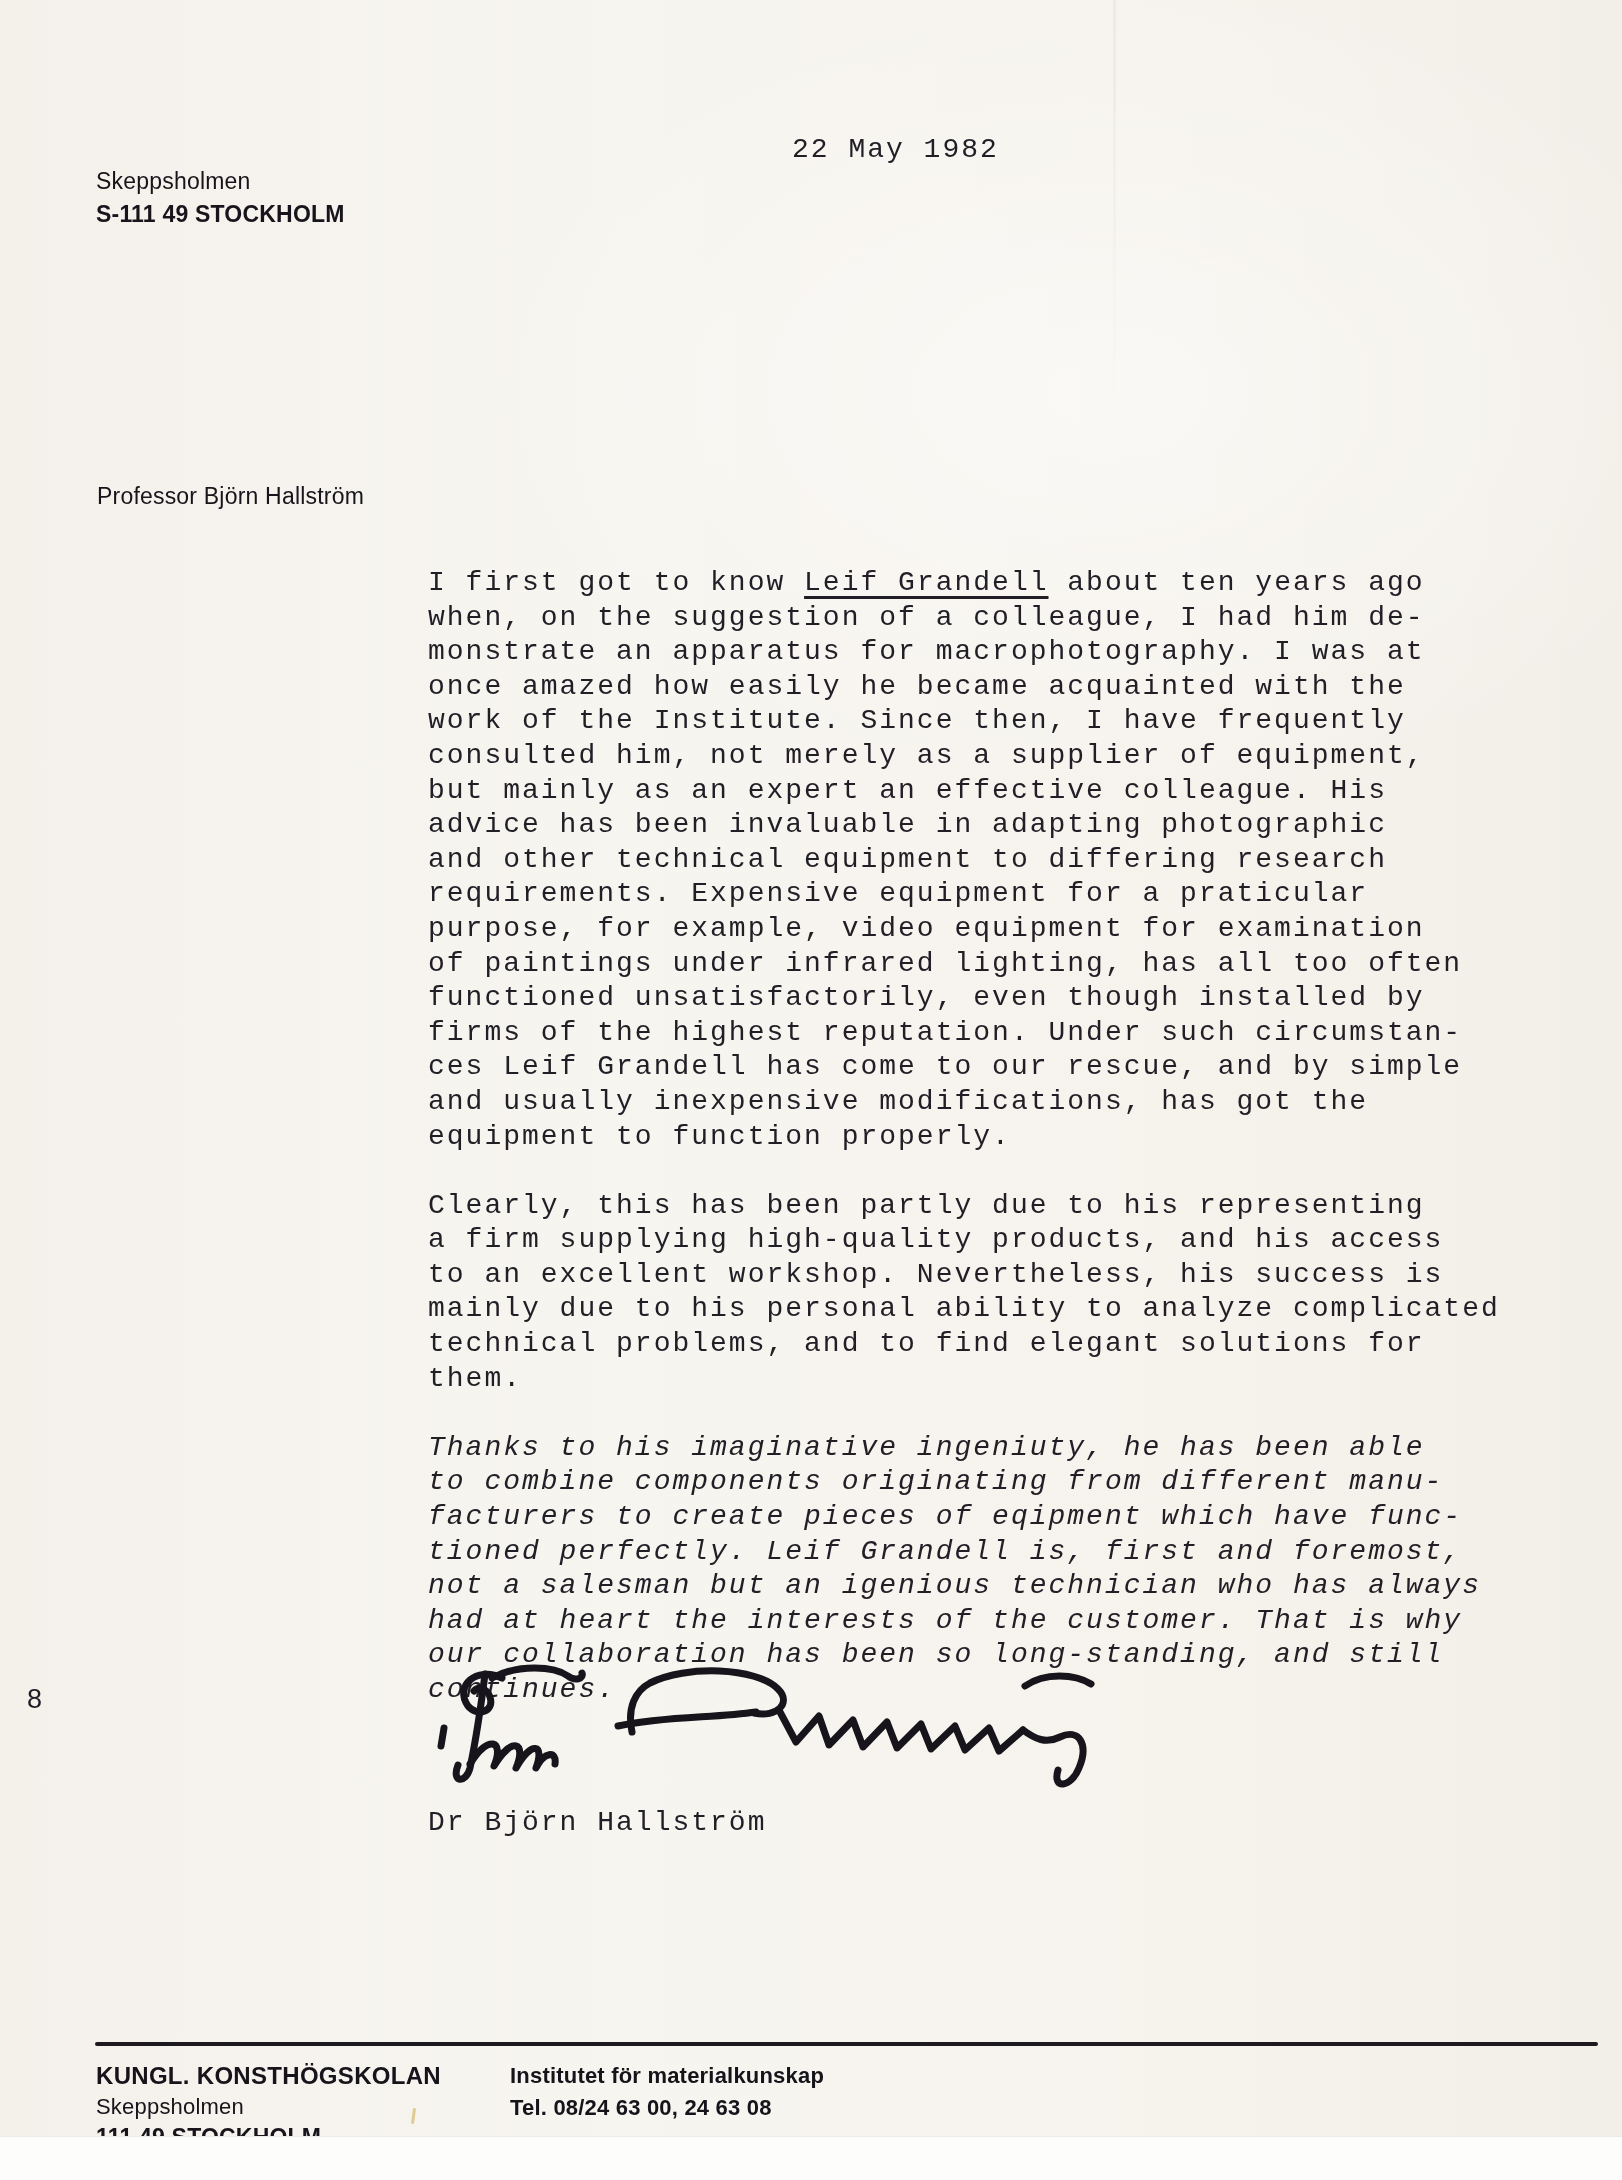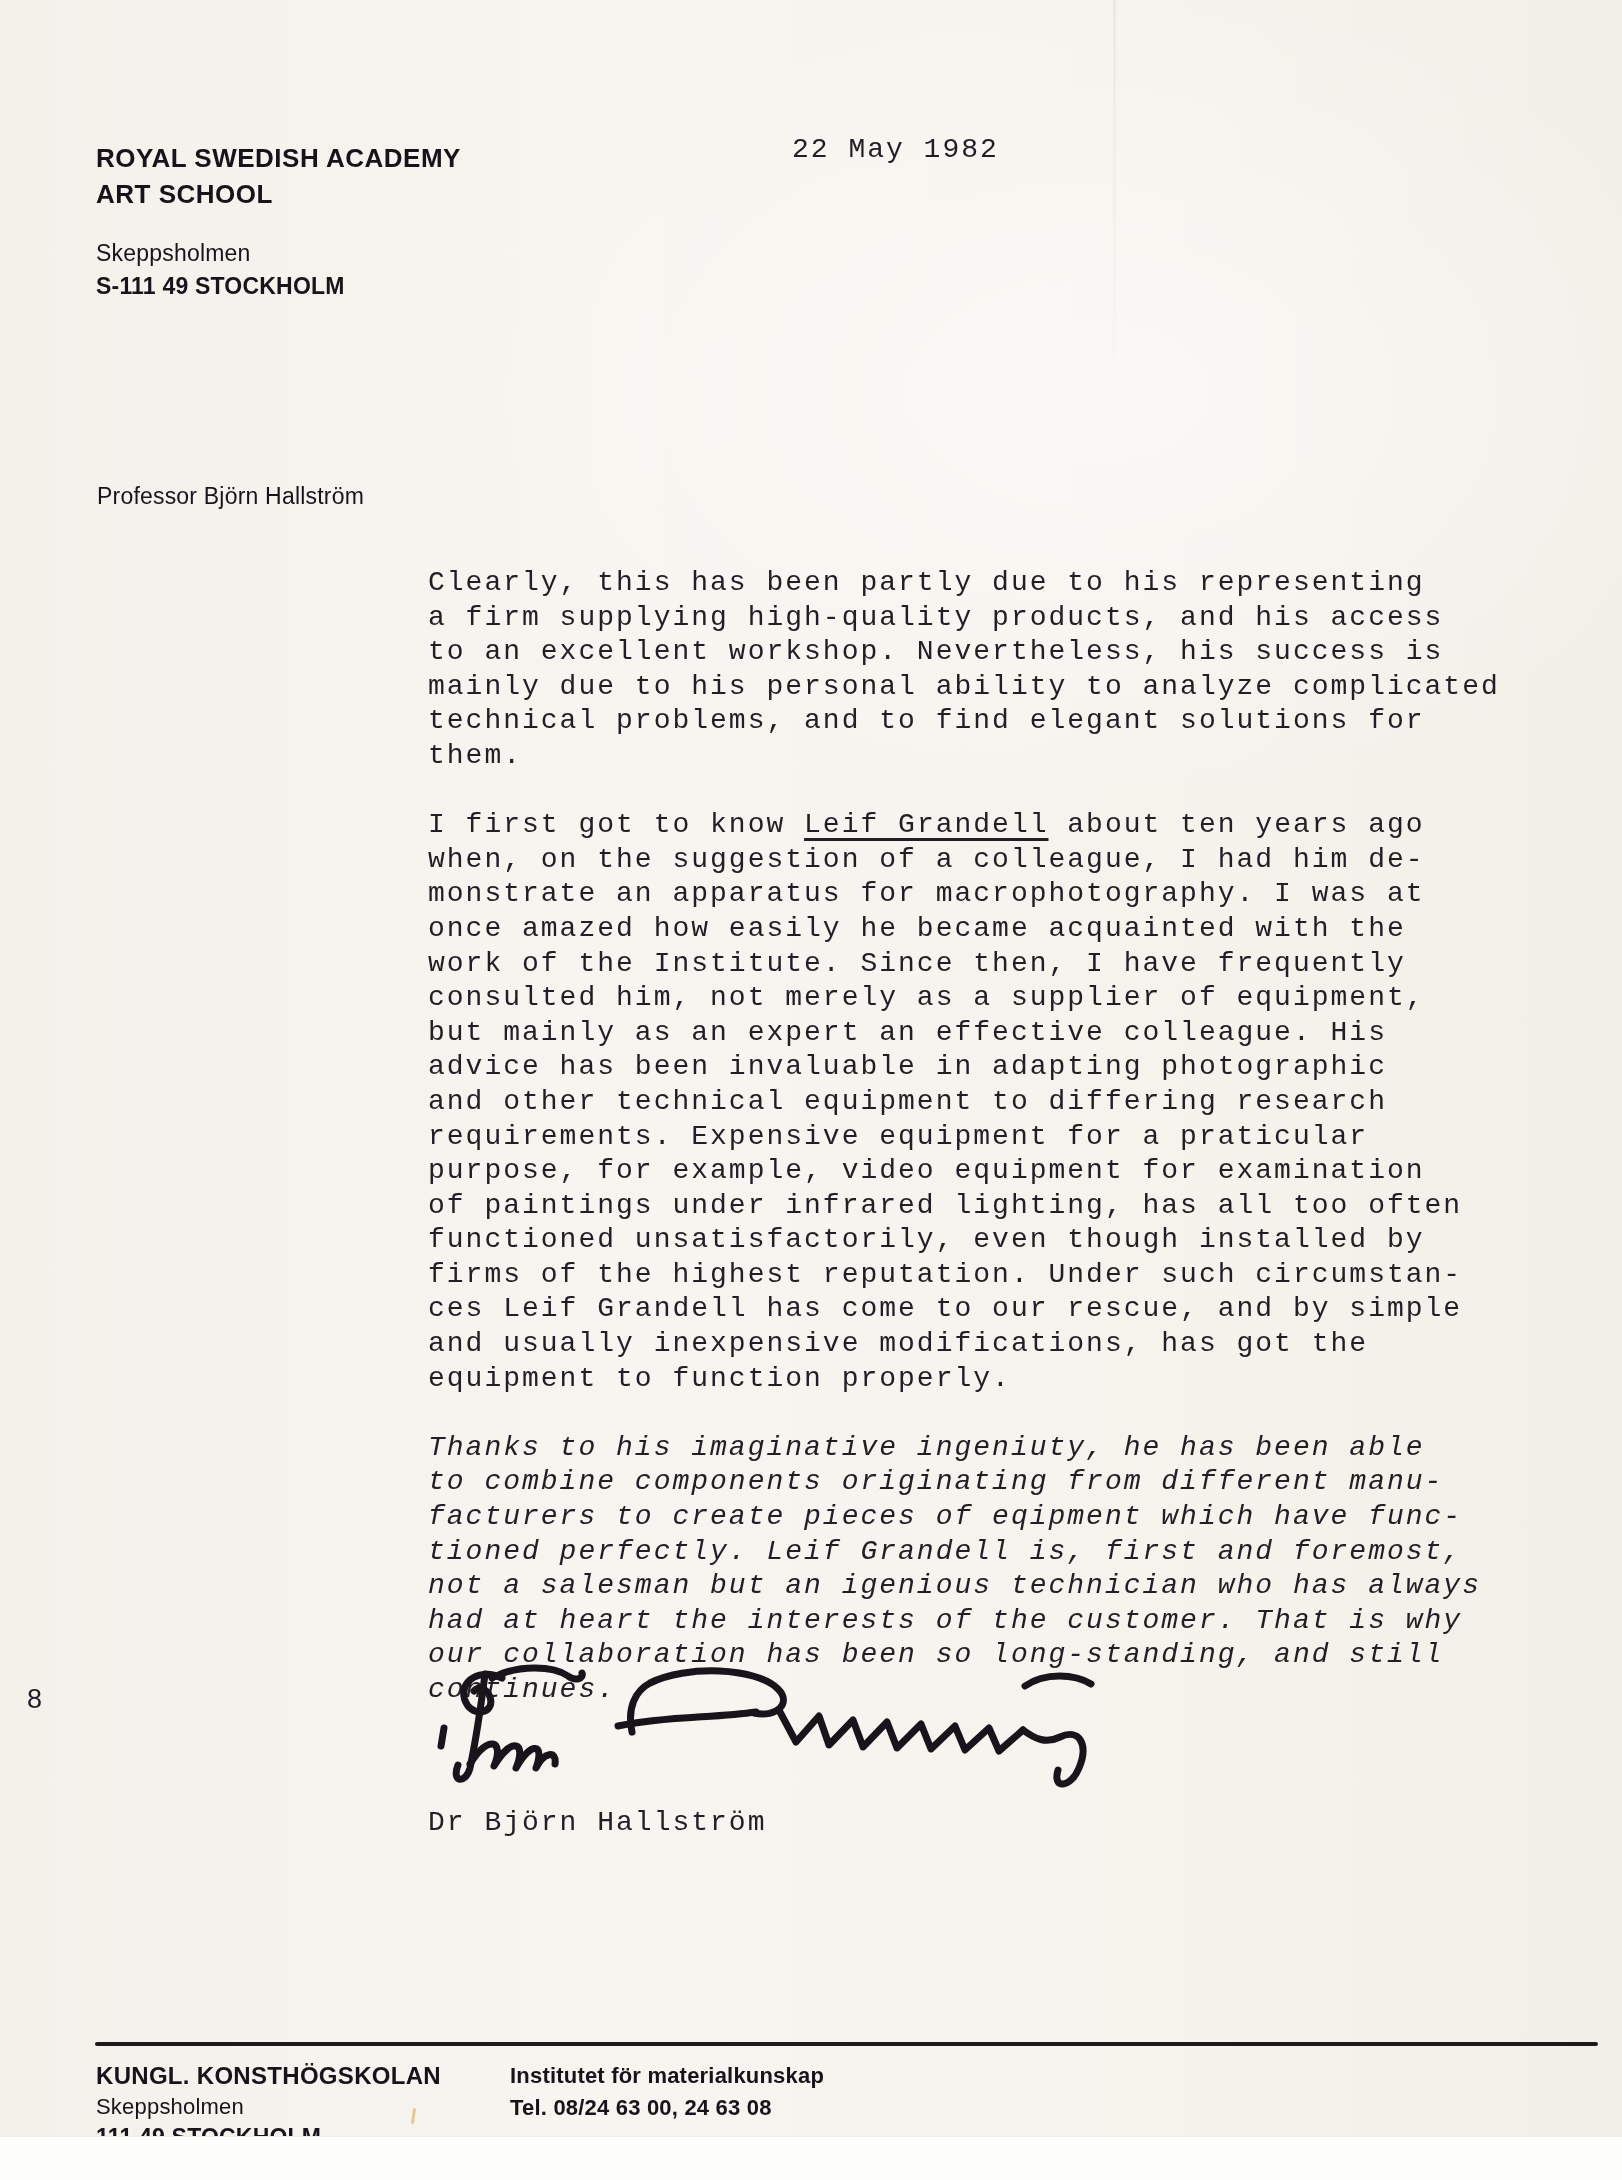--- a/index.html
+++ b/index.html
@@ -125,58 +125,54 @@
   }
 </style>
 </head>
 <body>
 
 <div class="page">
 
   <div class="crease"></div>
 
   <div class="letterhead">
-    <div class="lh-org">
-      <div>ROYAL SWEDISH ACADEMY</div>
-      <div>ART SCHOOL</div>
-    </div>
     <div class="lh-addr">
       <div>Skeppsholmen</div>
       <div class="caps">S-111 49 STOCKHOLM</div>
     </div>
   </div>
 
   <div class="date mono">22 May 1982</div>
 
   <div class="recipient">Professor Björn Hallström</div>
 
   <div class="body-text mono">
-    <p>Clearly, this has been partly due to his representing
-a firm supplying high-quality products, and his access
-to an excellent workshop. Nevertheless, his success is
-mainly due to his personal ability to analyze complicated
-technical problems, and to find elegant solutions for
-them.</p>
     <p><span>I first got to know </span><span class="uname">Leif Grandell</span><span> about ten years ago
 when, on the suggestion of a colleague, I had him de-
 monstrate an apparatus for macrophotography. I was at
 once amazed how easily he became acquainted with the
 work of the Institute. Since then, I have frequently
 consulted him, not merely as a supplier of equipment,
 but mainly as an expert an effective colleague. His
 advice has been invaluable in adapting photographic
 and other technical equipment to differing research
 requirements. Expensive equipment for a praticular
 purpose, for example, video equipment for examination
 of paintings under infrared lighting, has all too often
 functioned unsatisfactorily, even though installed by
 firms of the highest reputation. Under such circumstan-
 ces Leif Grandell has come to our rescue, and by simple
 and usually inexpensive modifications, has got the
 equipment to function properly.</span></p>
+    <p>Clearly, this has been partly due to his representing
+a firm supplying high-quality products, and his access
+to an excellent workshop. Nevertheless, his success is
+mainly due to his personal ability to analyze complicated
+technical problems, and to find elegant solutions for
+them.</p>
     <p>Thanks to his imaginative ingeniuty, he has been able
 to combine components originating from different manu-
 facturers to create pieces of eqipment which have func-
 tioned perfectly. Leif Grandell is, first and foremost,
 not a salesman but an igenious technician who has always
 had at heart the interests of the customer. That is why
 our collaboration has been so long-standing, and still
 continues.</p>
   </div>
 

